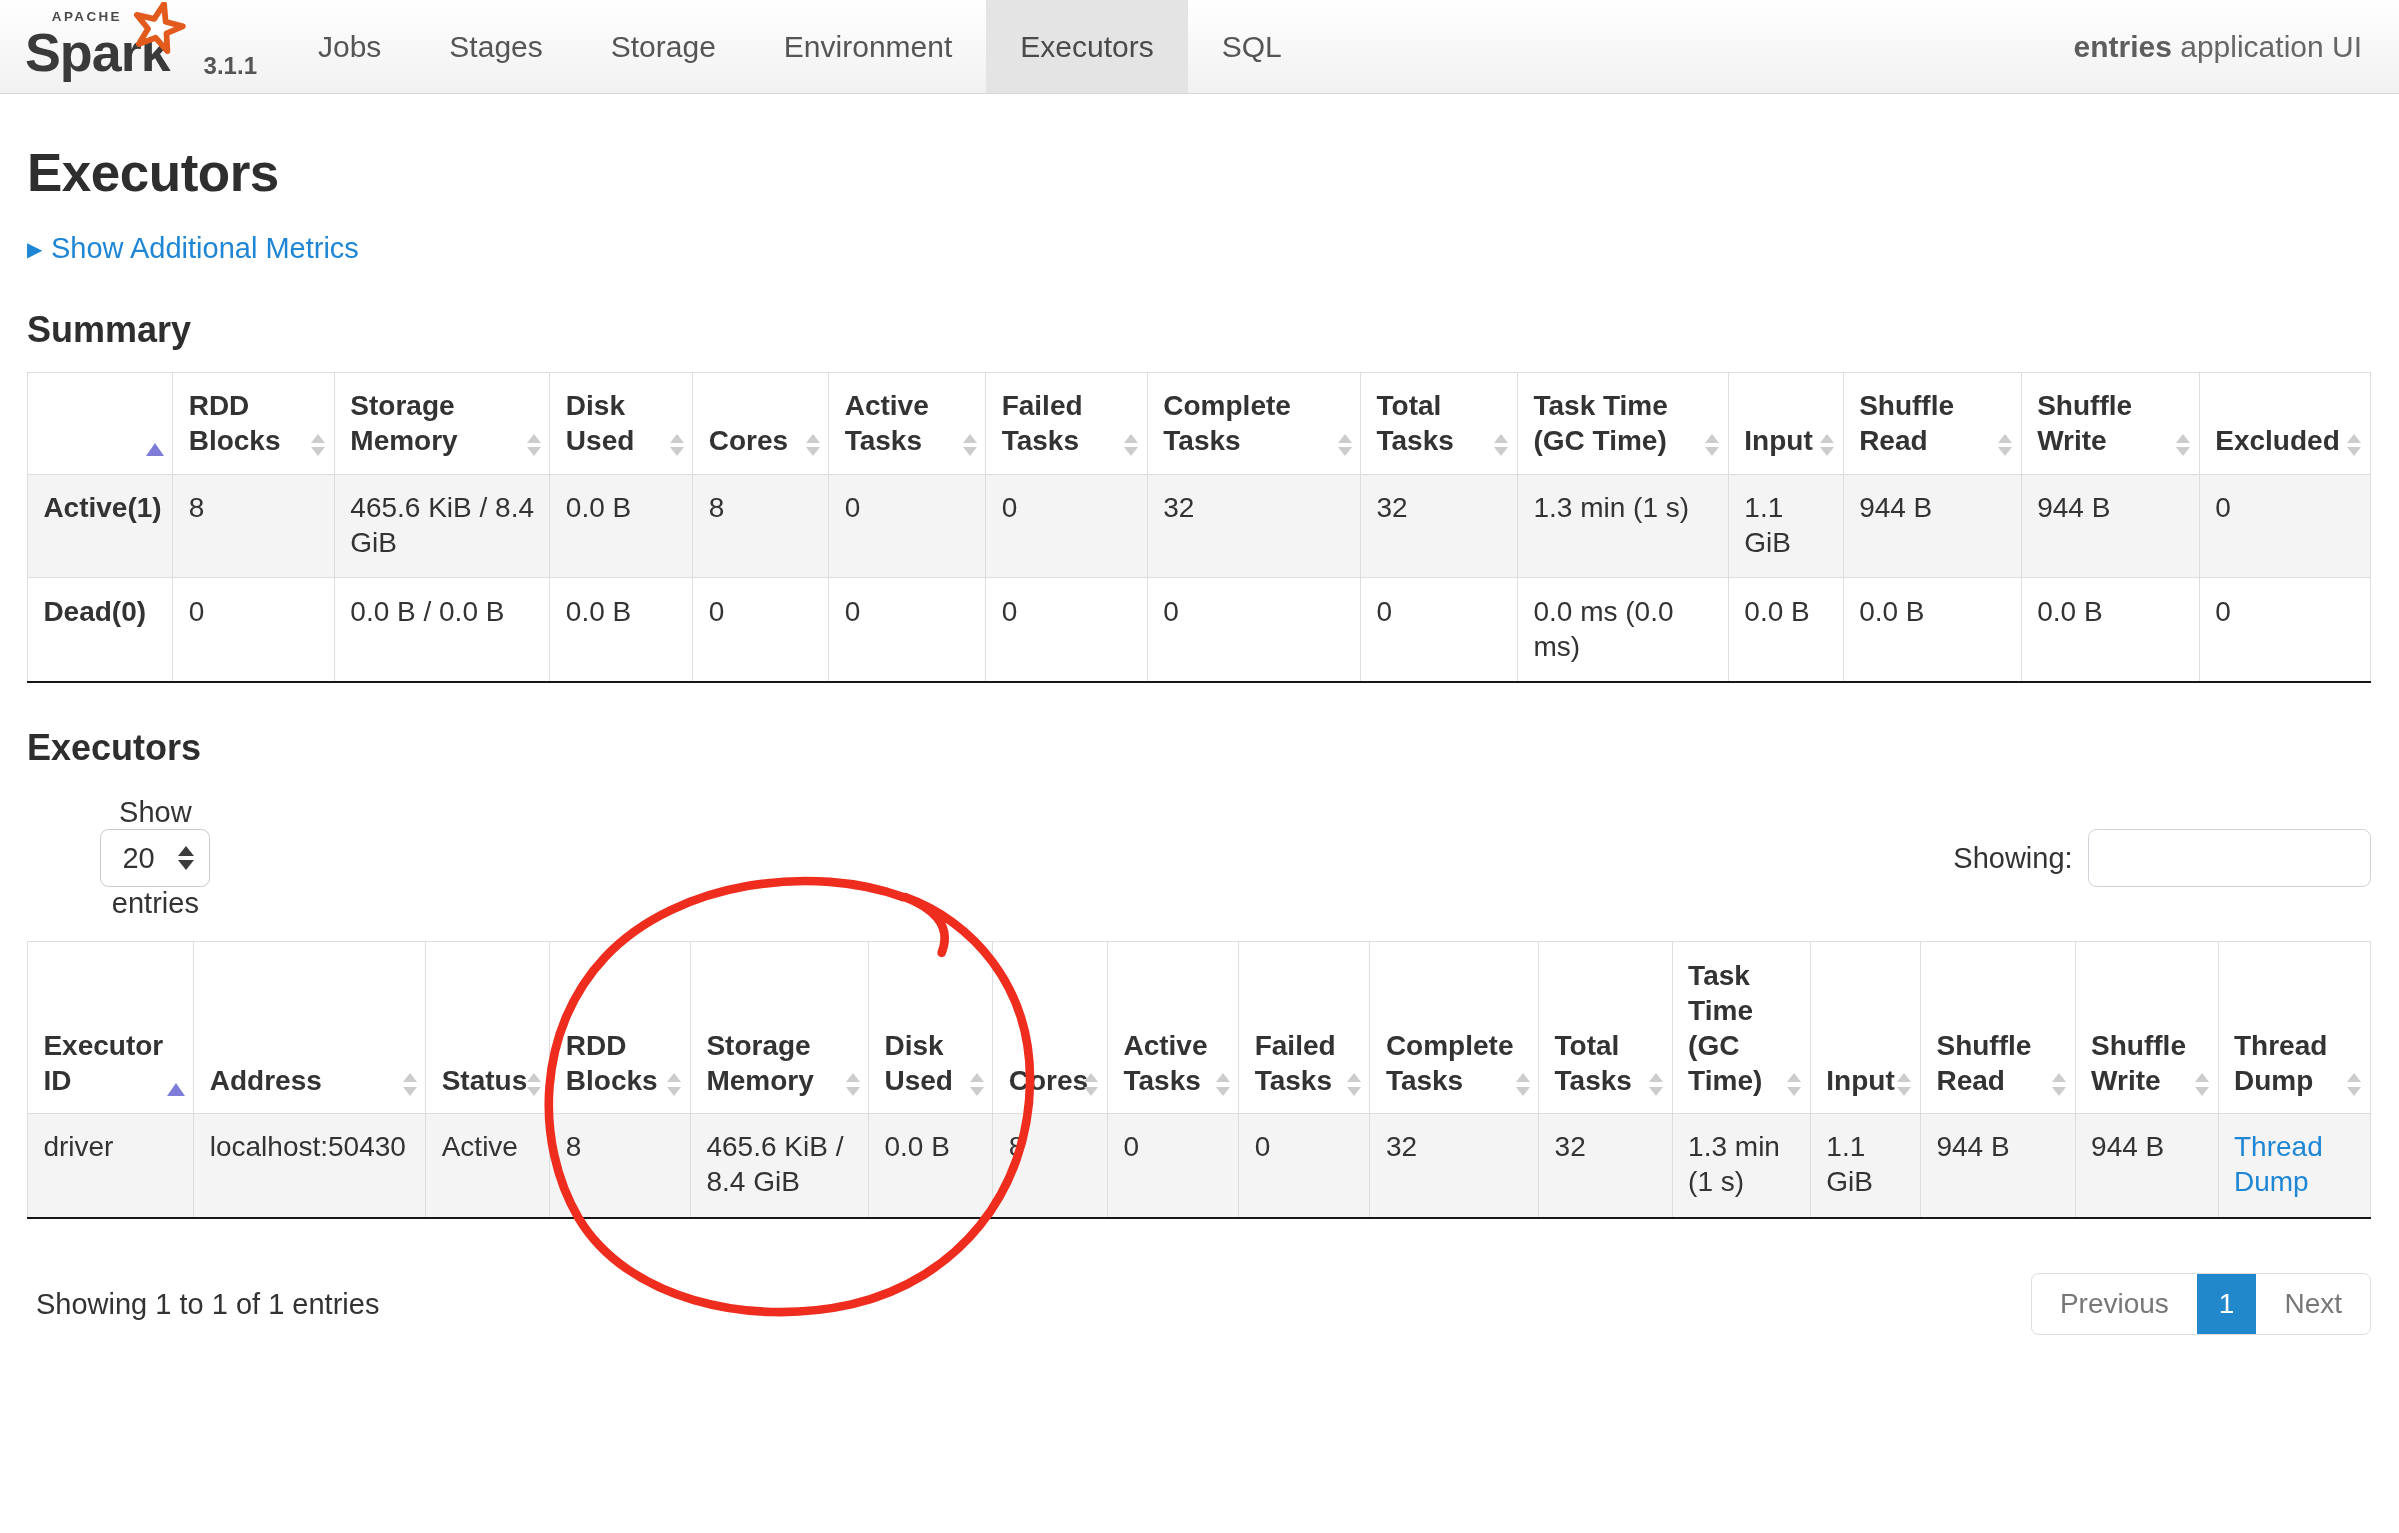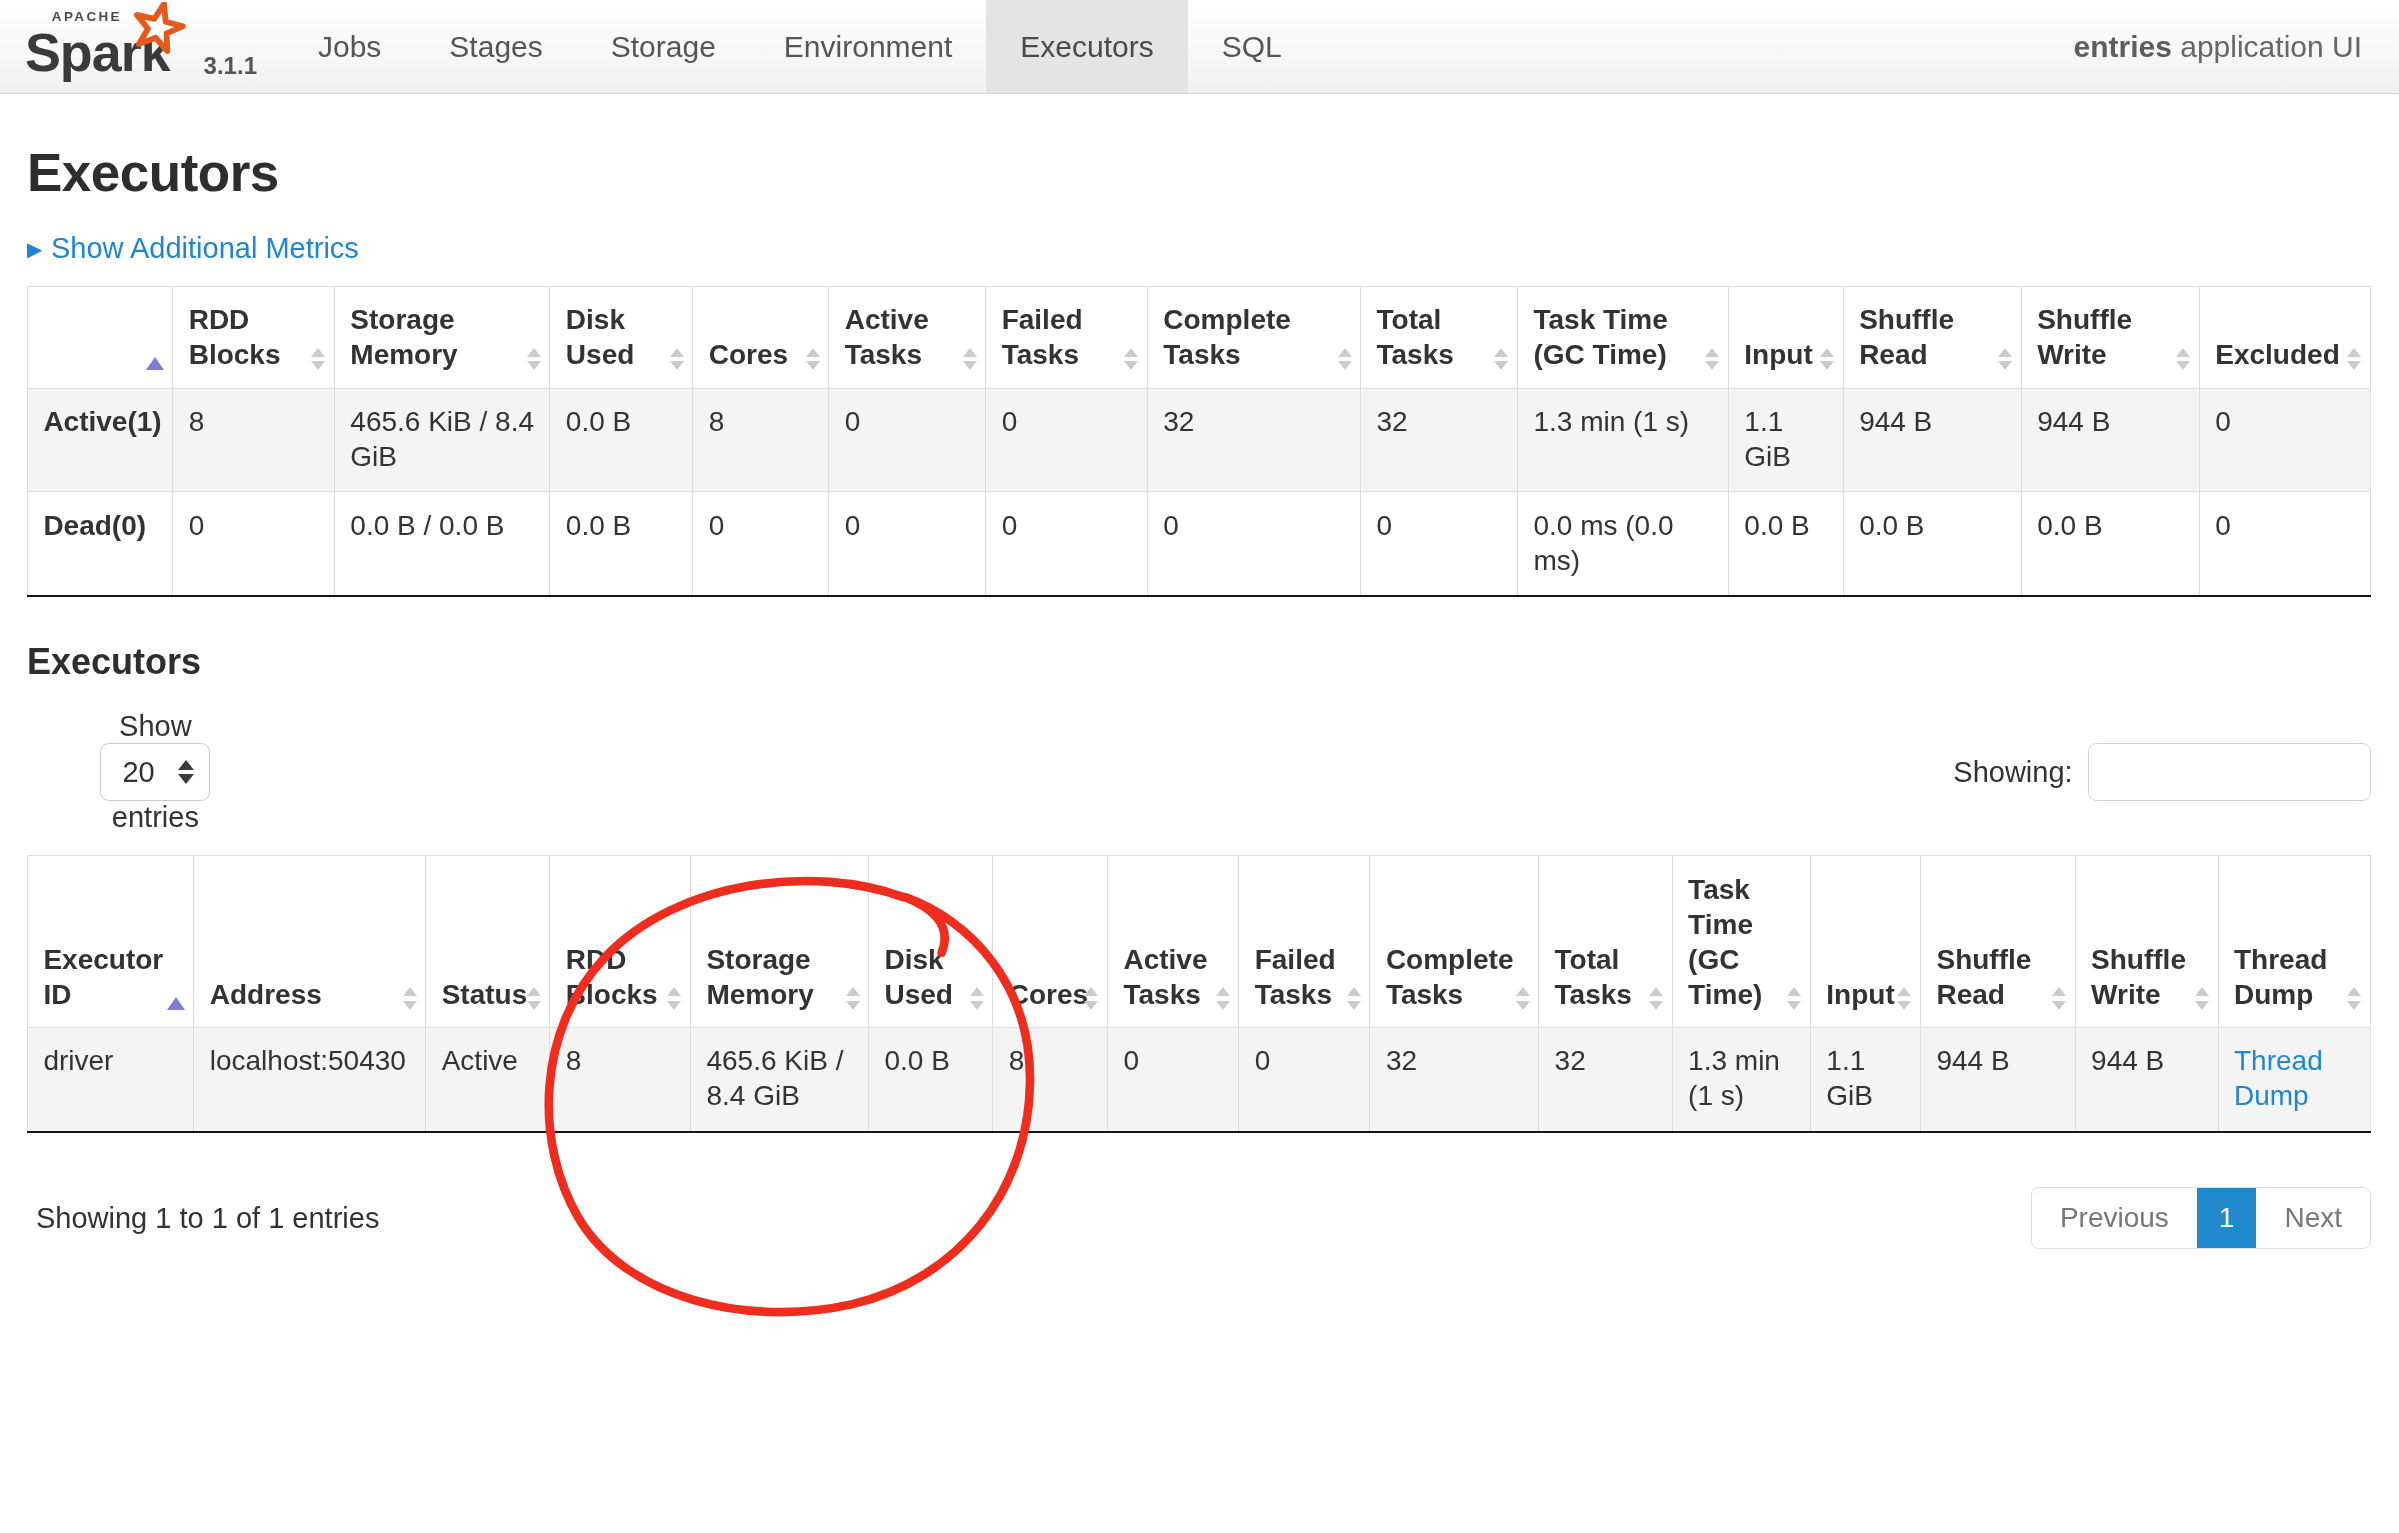--- a/index.html
+++ b/index.html
@@ -117,20 +117,21 @@
 
 <div class="content">
 
   <h2 class="page-title">Executors</h2>
 
   <div class="metrics-link">
     <span class="tri">▶</span>
     <span>Show Additional Metrics</span>
   </div>
 
+  <h4 class="section-heading">Summary</h4>
 
   <table class="data-table" id="summary-table">
       <colgroup>
         <col style="width: 6.2%;">
         <col style="width: 6.9%;">
         <col style="width: 9.2%;">
         <col style="width: 6.1%;">
         <col style="width: 5.8%;">
         <col style="width: 6.7%;">
         <col style="width: 6.9%;">

